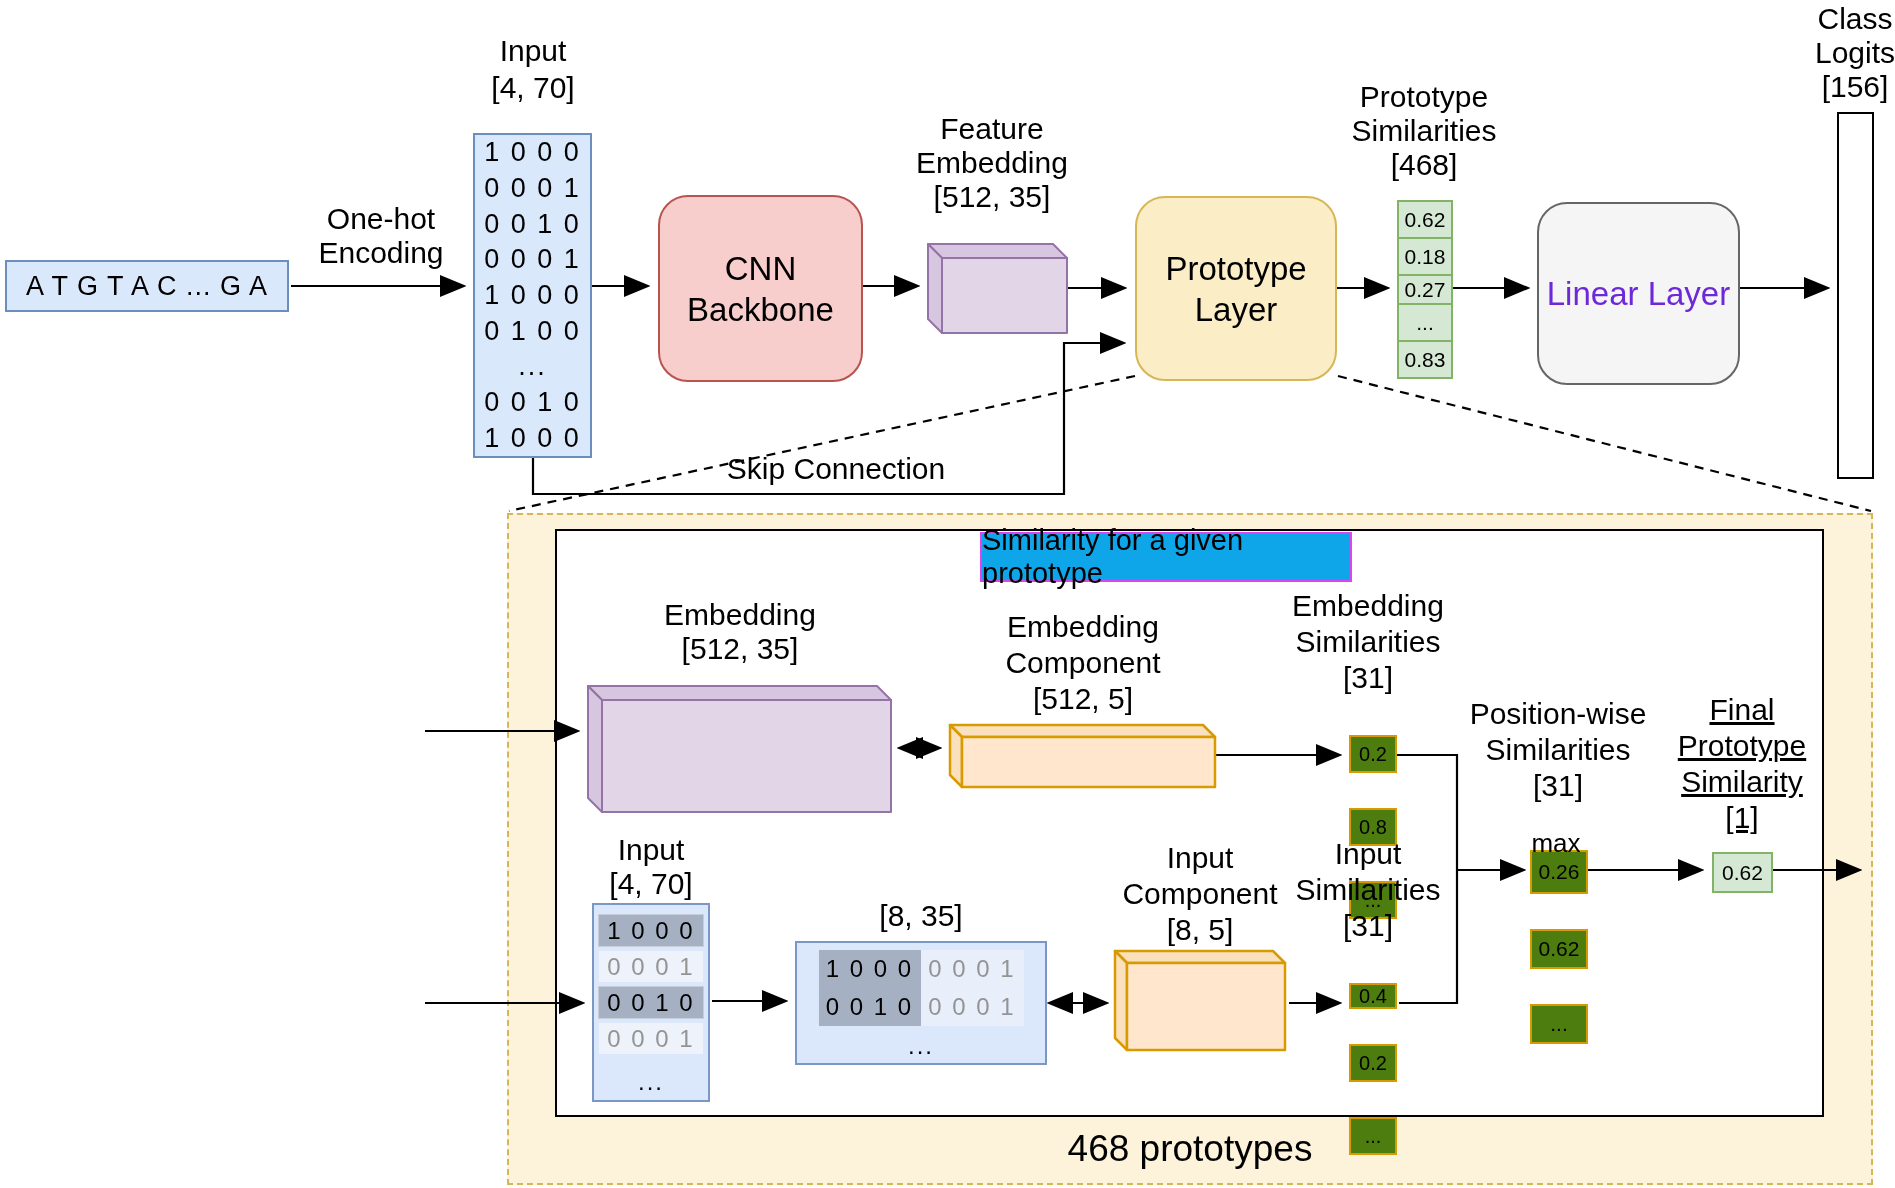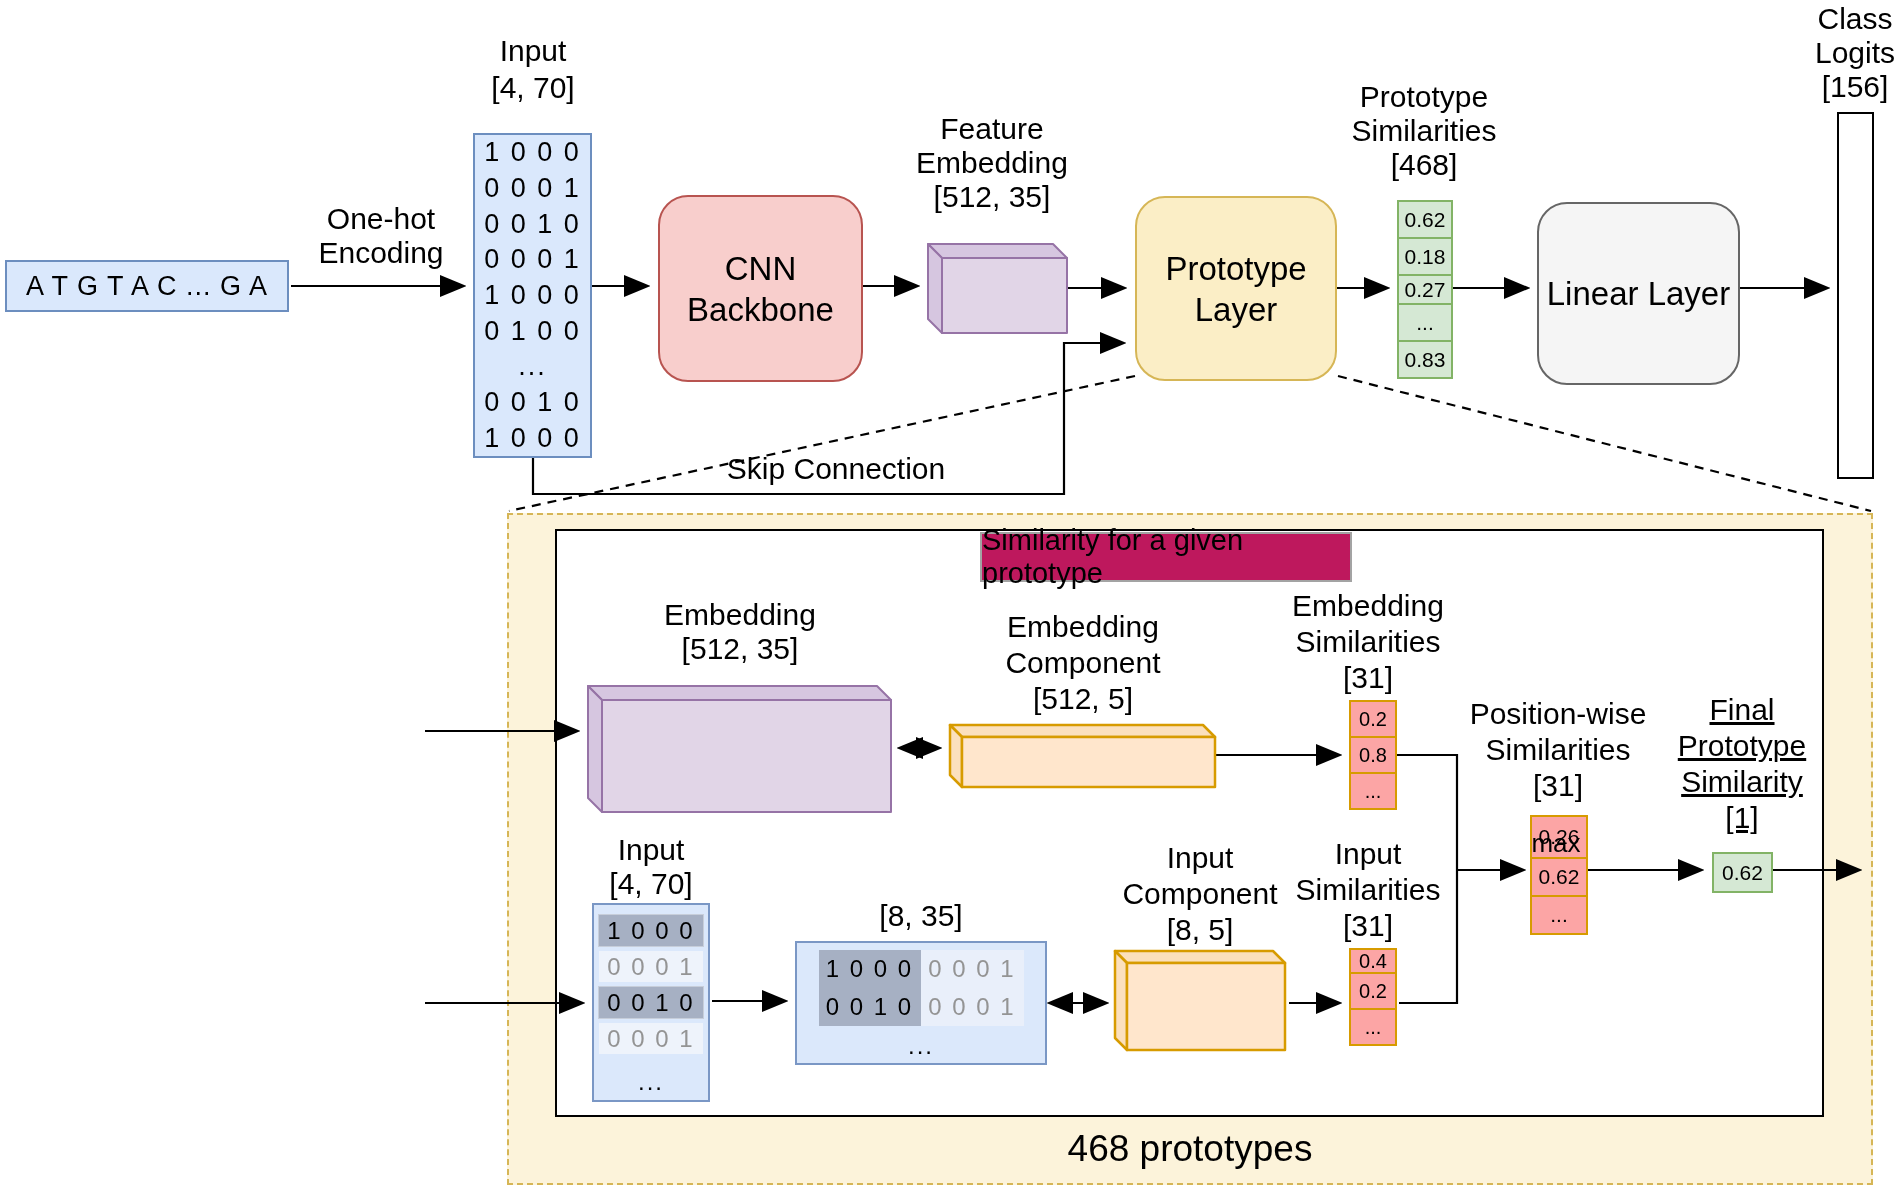--- a/index.html
+++ b/index.html
@@ -14,31 +14,31 @@
   .seqbox{position:absolute;box-sizing:border-box;background:#dae8fc;border:2px solid #6c8ebf;
           display:flex;align-items:center;justify-content:center;font-size:27px;letter-spacing:1px;}
   .matrix{position:absolute;box-sizing:border-box;background:#dae8fc;border:2px solid #6c8ebf;
           display:flex;flex-direction:column;justify-content:space-around;
           font-size:27px;letter-spacing:2px;text-align:center;}
   .simcol{position:absolute;box-sizing:border-box;display:flex;flex-direction:column;}
   .simcell{box-sizing:border-box;border:2px solid;margin-top:-2px;display:flex;
            align-items:center;justify-content:center;font-size:21px;}
   .simcell:first-child{margin-top:0;}
   .green .simcell{background:#d5e8d4;border-color:#82b366;}
-  .orange .simcell{background:#fca5a5;border-color:#d79b00;}
+  .orange .simcell{background:#4d7c0f;border-color:#d79b00;margin-top:35px;}
   .dmatrix{position:absolute;box-sizing:border-box;background:#dbe8fb;border:2px solid #7a97c5;
            display:flex;flex-direction:column;align-items:center;justify-content:flex-start;
            padding-top:9px;font-size:24px;letter-spacing:2px;text-align:center;}
   .drow{width:104px;height:31px;line-height:31px;margin-bottom:4px;}
   .r-hl{background:#a6b0c3;border:1px solid #c7ceda;color:#000;font-weight:500;}
   .r-dim{background:#eef3fb;color:#949494;}
   .r-dots{color:#000;margin-top:8px;}
   .g-dark{background:#a6b0c3;color:#000;font-weight:500;}
   .g-light{background:#e9effa;color:#949494;}
-  .titlebox{position:absolute;box-sizing:border-box;background:#be185d;border:2px solid #a3a3a3;
+  .titlebox{position:absolute;box-sizing:border-box;background:#0ea5e9;border:2px solid #d946ef;
             display:flex;align-items:center;justify-content:center;font-size:29px;}
   svg{position:absolute;top:0;left:0;}
 </style>
 </head>
 <body>
 
 <div class="abs" style="left:507px;top:513px;width:1366px;height:672px;background:#fcf3da;border:2px dashed #d6b656;"></div>
 <div class="abs" style="left:555px;top:529px;width:1269px;height:588px;background:#fff;border:2px solid #000;"></div>
 
 <svg width="1895" height="1188" viewBox="0 0 1895 1188">
@@ -154,21 +154,21 @@
 </div>
 
 <div class="simcol green" style="left:1397px;top:200px;width:56px;">
   <div class="simcell" style="height:39px;">0.62</div>
   <div class="simcell" style="height:39px;text-align:right;">0.18</div>
   <div class="simcell" style="height:31px;">0.27</div>
   <div class="simcell" style="height:39px;">...</div>
   <div class="simcell" style="height:39px;">0.83</div>
 </div>
 
-<div class="node" style="left:1537px;top:202px;width:203px;height:183px;background:#f5f5f5;border-color:#666;color:#000000;">
+<div class="node" style="left:1537px;top:202px;width:203px;height:183px;background:#f5f5f5;border-color:#666;color:#6d28d9;">
   <div>Linear Layer</div>
 </div>
 
 <div class="lbl" style="left:1788px;top:2px;width:134px;">
   <div>Class</div>
   <div>Logits</div>
   <div>[156]</div>
 </div>
 
 <div class="abs" style="left:1837px;top:112px;width:37px;height:367px;background:#fff;border:2.5px solid #000;"></div>

